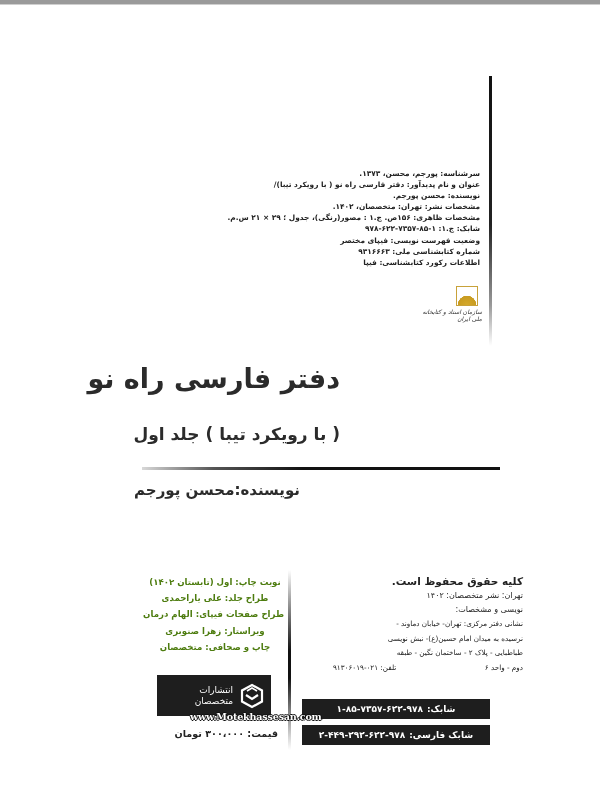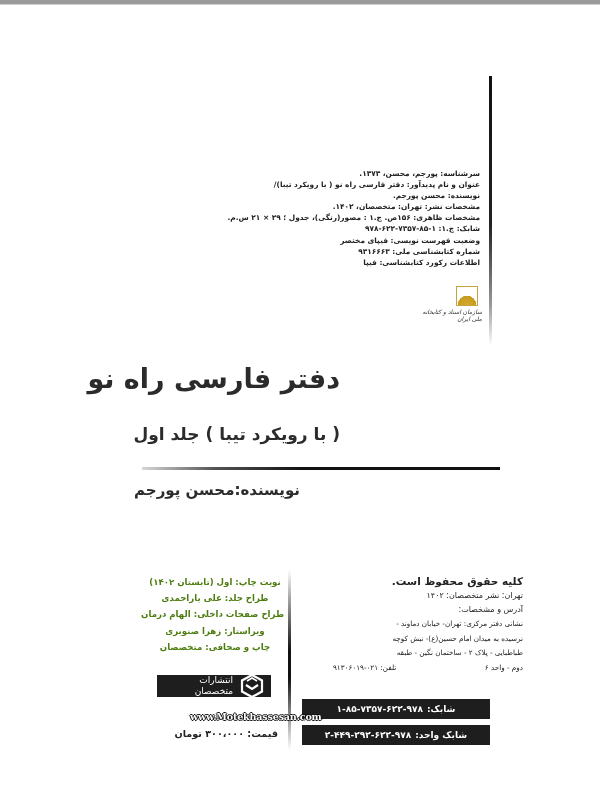--- a/index.html
+++ b/index.html
@@ -80,21 +80,21 @@
     .isbn-1 { top: 699px; }
     .isbn-2 { top: 725px; }
 
     
     .credits {
       position: absolute; left: 146px; top: 574px; width: 138px;
       direction: rtl; text-align: center; color: #4d7c0f;
     }
     .credits .c-line { font-size: 8.6px; line-height: 16.2px; font-weight: bold; white-space: nowrap; }
     .pub-logo {
-      position: absolute; left: 157px; top: 675px; width: 114px; height: 22px;
+      position: absolute; left: 157px; top: 675px; width: 114px; height: 41px;
       background: #1e1e1e; display: flex; align-items: center; justify-content: flex-end; padding-right: 6px; gap: 6px;
     }
     .pub-logo .pub-text {
       direction: rtl; color: #fff; font-size: 9px; line-height: 11px; text-align: right; letter-spacing: 1px;
     }
     .pub-logo svg { flex: none; }
     .website {
       position: absolute; left: 150px; top: 711px; width: 128px;
       text-align: center; font-family: "DejaVu Serif", serif; font-weight: bold;
       font-size: 9.6px; color: #fff;
@@ -134,42 +134,42 @@
 <div class="title">دفتر فارسی راه نو</div>
 <div class="subtitle">( با رویکرد تیبا ) جلد اول</div>
 <div class="title-rule"></div>
 <div class="author">نویسنده:محسن پورجم</div>
 
 <div class="bottom-vline"></div>
 
 <div class="rights">
   <div class="rights-head">کلیه حقوق محفوظ است.</div>
   <div class="line">تهران: نشر متخصصان: ۱۴۰۲</div>
-  <div class="line">آدرس و مشخصات:</div>
+  <div class="line">نویسی و مشخصات:</div>
   <div class="addr">نشانی دفتر مرکزی: تهران- خیابان دماوند -</div>
-  <div class="addr">نرسیده به میدان امام حسین(ع)- نبش کوچه</div>
+  <div class="addr">نرسیده به میدان امام حسین(ع)- نبش نویسی</div>
   <div class="addr">طباطبایی - پلاک ۲ - ساختمان نگین - طبقه</div>
   <div class="addr-last">
     <span>دوم - واحد ۶</span>
     <span>تلفن: ۰۲۱-۹۱۳۰۶۰۱۹</span>
   </div>
 </div>
 <div class="isbn-box isbn-1">
   <span>شابک:</span>
   <span>۱-۸۵-۷۳۵۷-۶۲۲-۹۷۸</span>
 </div>
 <div class="isbn-box isbn-2">
-  <span>شابک واحد:</span>
+  <span>شابک فارسی:</span>
   <span>۲-۴۴۹-۲۹۲-۶۲۲-۹۷۸</span>
 </div>
 
 <div class="credits">
   <div class="c-line">نوبت چاپ: اول (تابستان ۱۴۰۲)</div>
   <div class="c-line">طراح جلد: علی یاراحمدی</div>
-  <div class="c-line">طراح صفحات داخلی: الهام درمان</div>
+  <div class="c-line">طراح صفحات فیپای: الهام درمان</div>
   <div class="c-line">ویراستار: زهرا صنوبری</div>
   <div class="c-line">چاپ و صحافی: متخصصان</div>
 </div>
 <div class="pub-logo">
   <div class="pub-text">
     <div>انتشارات</div>
     <div>متخصصان</div>
   </div>
   <svg width="26" height="26" viewBox="0 0 26 26">
     <polygon points="13,2 23,7.5 23,18.5 13,24 3,18.5 3,7.5" fill="none" stroke="#fff" stroke-width="2.2"></polygon>

